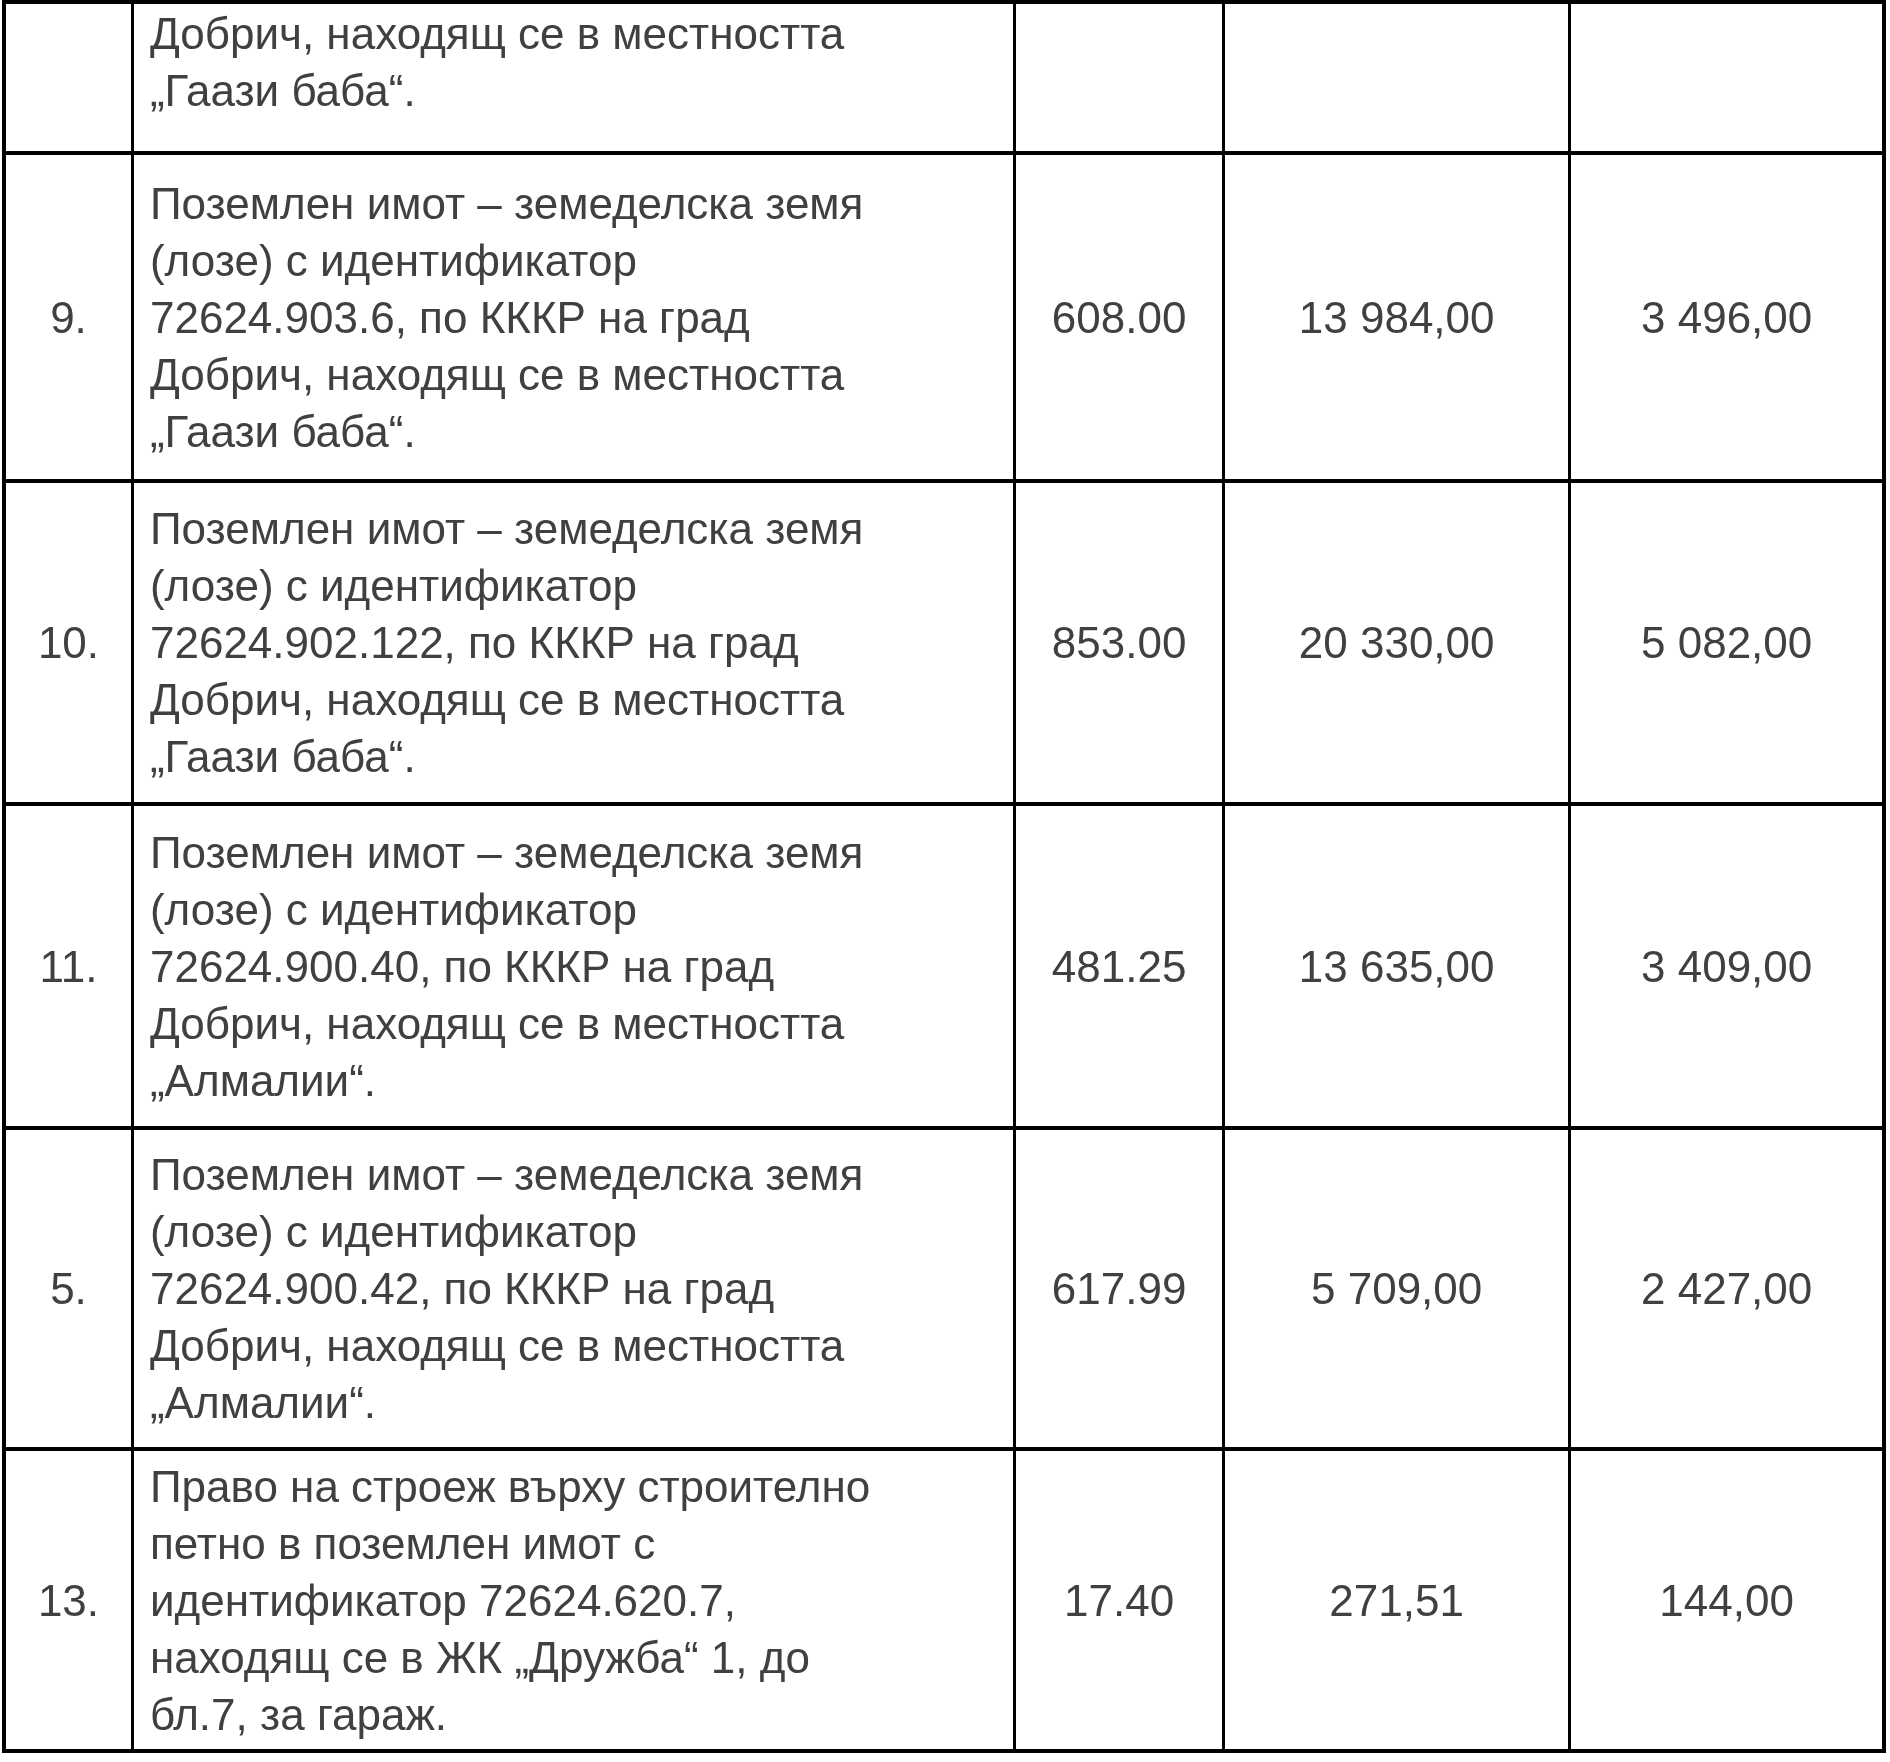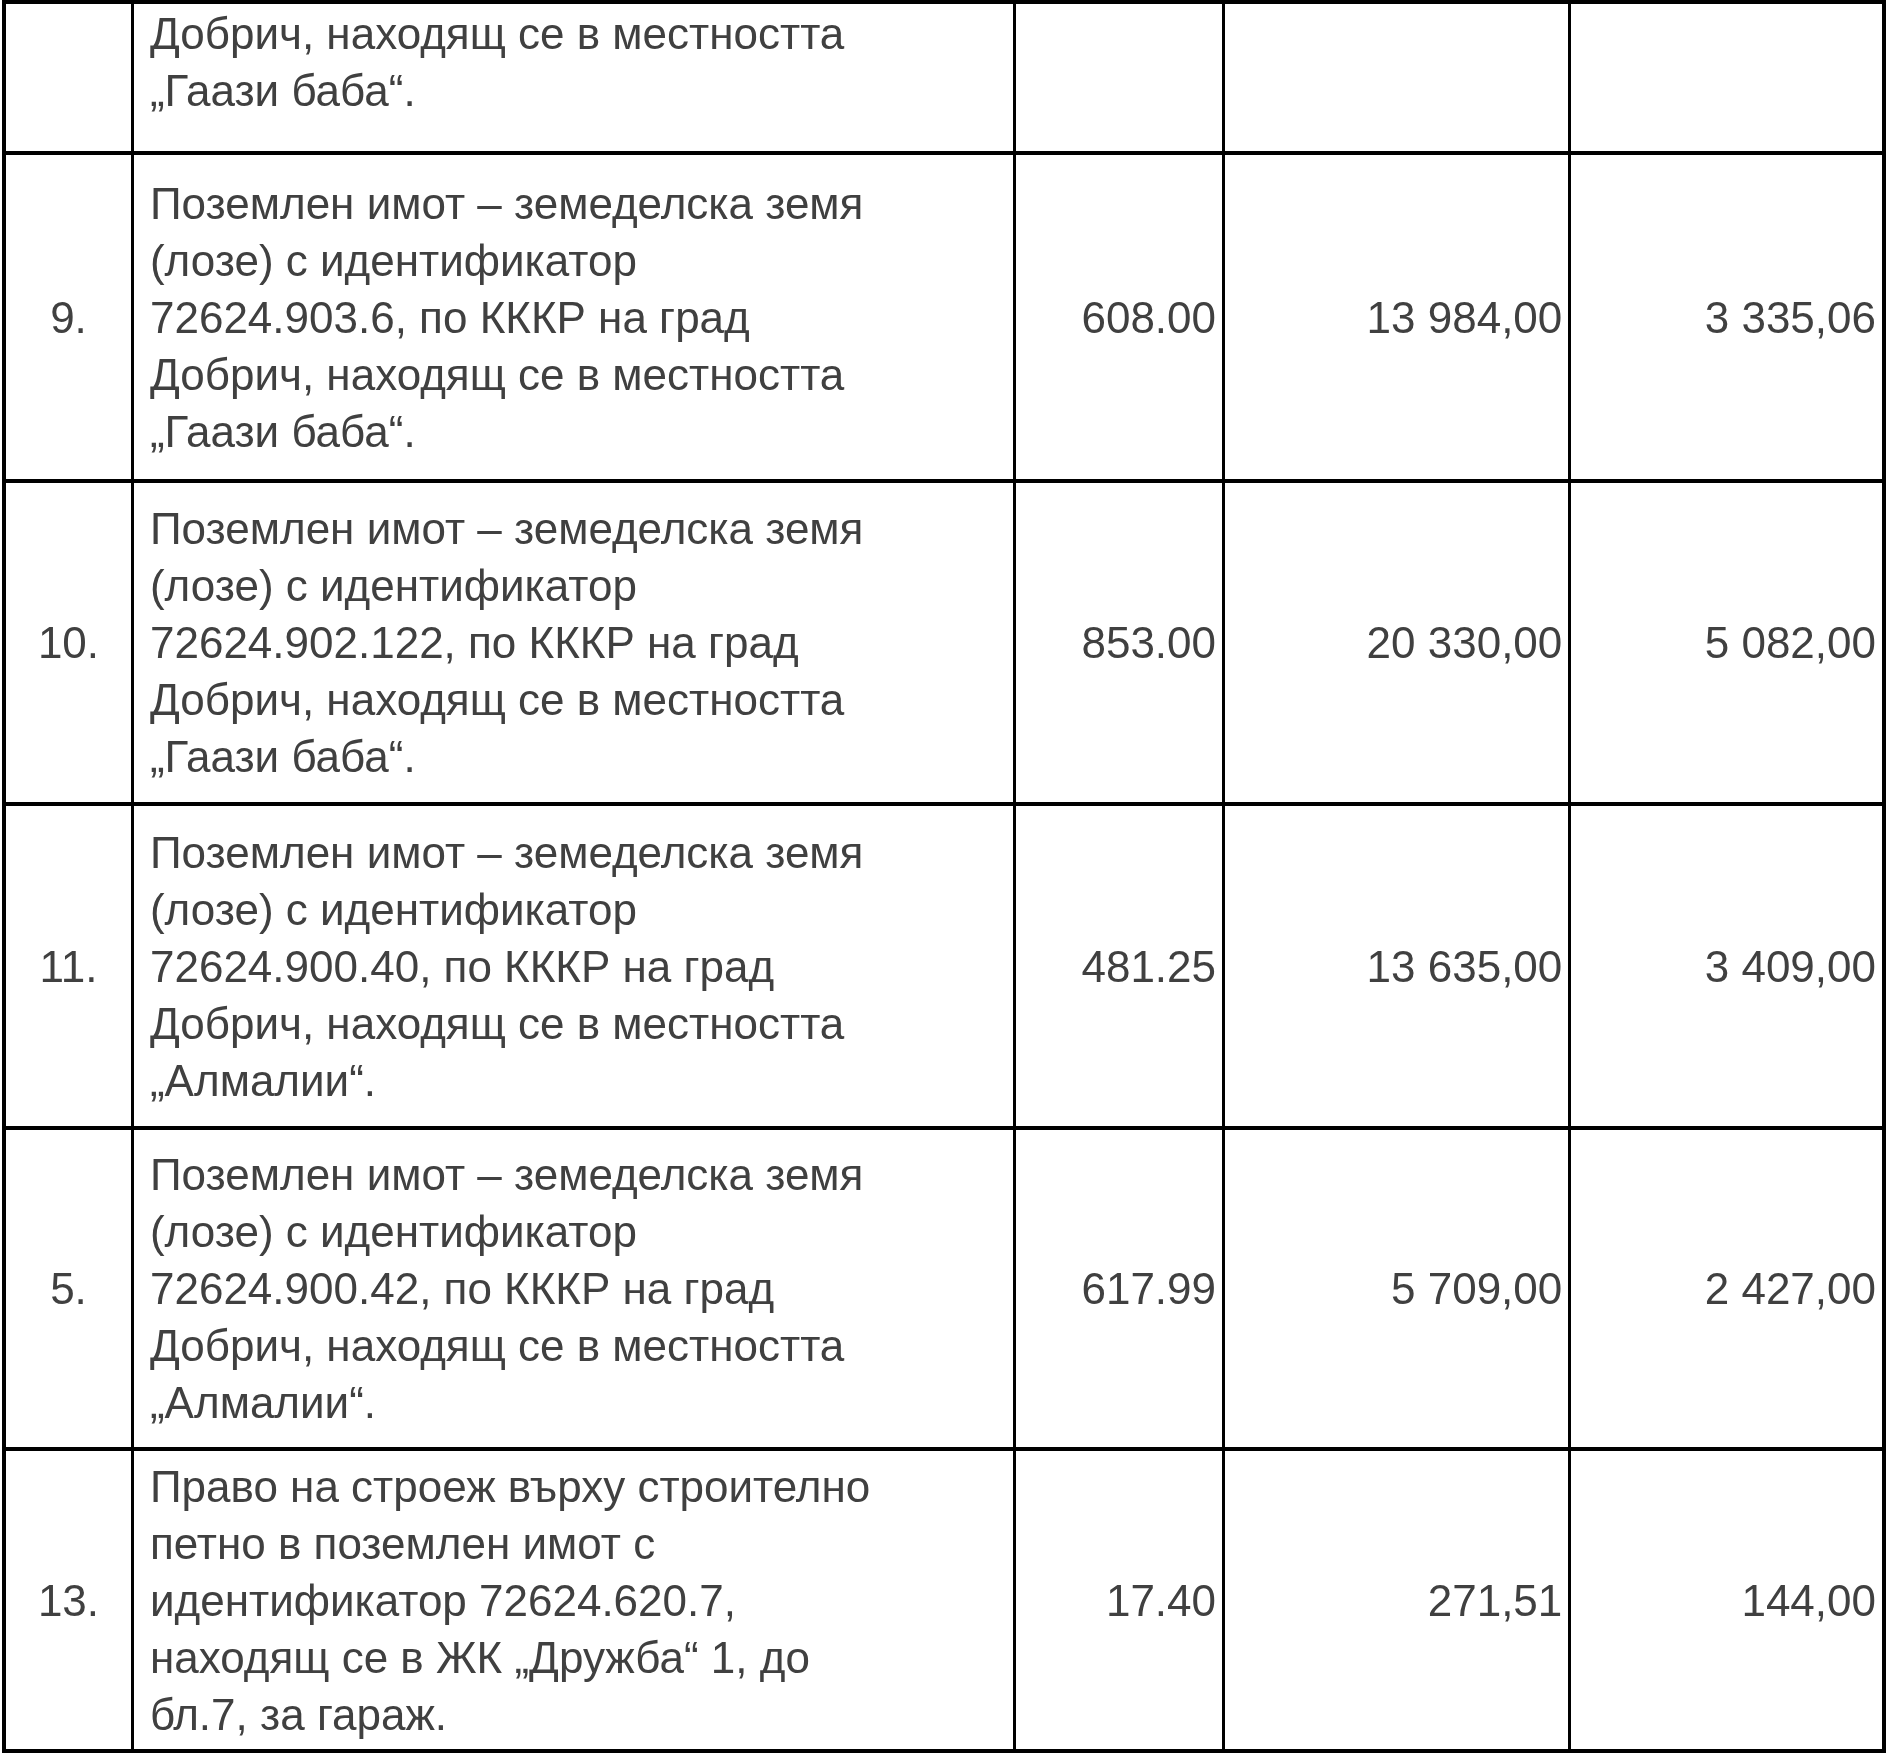--- a/index.html
+++ b/index.html
@@ -39,21 +39,21 @@
   td.num {
     text-align: center;
     padding: 0 4px;
   }
   td.desc {
     text-align: left;
     padding: 0 12px 0 16px;
     white-space: pre-line; 
   }
   td.val {
-    text-align: right;
+    text-align: center;
     padding: 0 6px;
   }
   
   tr.r0 td.desc {
     vertical-align: top;
     padding-top: 1px;
   }
   tr.r0 { height: 151px; }
   tr.r1 { height: 328px; }
   tr.r2 { height: 323px; }
@@ -83,21 +83,21 @@
     </tr>
     <tr class="r1">
       <td class="num">9.</td>
       <td class="desc">Поземлен имот – земеделска земя
 (лозе) с идентификатор
 72624.903.6, по КККР на град
 Добрич, находящ се в местността
 „Гаази баба“.</td>
       <td class="val">608.00</td>
       <td class="val">13 984,00</td>
-      <td class="val">3 335,06</td>
+      <td class="val">3 496,00</td>
     </tr>
     <tr class="r2">
       <td class="num">10.</td>
       <td class="desc">Поземлен имот – земеделска земя
 (лозе) с идентификатор
 72624.902.122, по КККР на град
 Добрич, находящ се в местността
 „Гаази баба“.</td>
       <td class="val">853.00</td>
       <td class="val">20 330,00</td>

